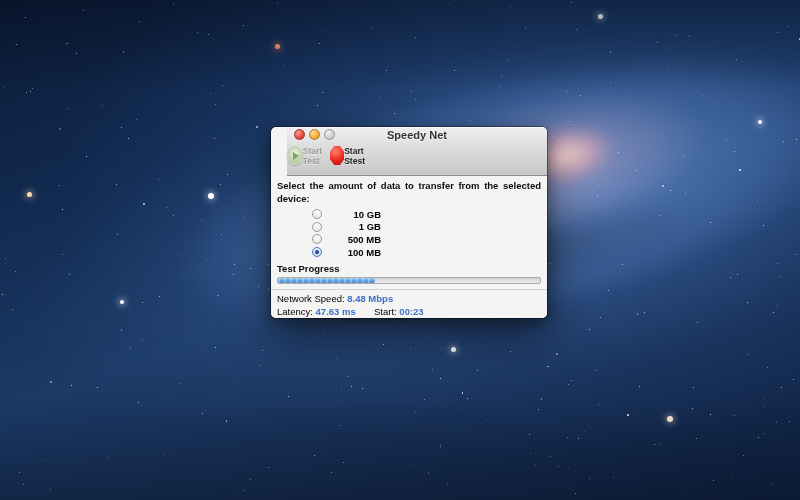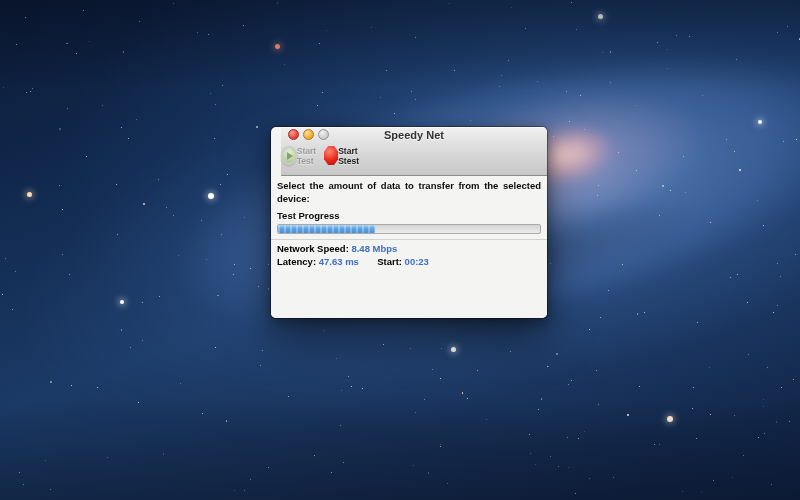--- a/index.html
+++ b/index.html
@@ -30,21 +30,21 @@
   #stars i{position:absolute;background:#fff;border-radius:50%;display:block;}
   .vignette{position:absolute;inset:0;
     background:linear-gradient(180deg,rgba(4,10,24,.35) 0%,transparent 18%,transparent 80%,rgba(6,12,28,.35) 100%);}
   
   .window{
     position:absolute;left:271px;top:127px;width:276px;height:191px;
     border-radius:5px;overflow:hidden;background:#f4f4f3;
     box-shadow:0 0 0 1px rgba(0,0,0,.35),0 18px 45px rgba(0,0,0,.55),0 4px 14px rgba(0,0,0,.4);
   }
   .header{
-    position:absolute;left:10px;top:0;right:0;height:48px;
+    position:absolute;left:16px;top:0;right:0;height:48px;
     background:linear-gradient(180deg,#f0f0f0 0%,#dedede 40%,#c7c7c7 100%);
     border-bottom:1px solid #8d8d8d;
     box-shadow:inset 0 1px 0 rgba(255,255,255,.7);
   }
   .traffic{position:absolute;left:7px;top:2px;display:flex;gap:4px;}
   .tl{width:9px;height:9px;border-radius:50%;display:block;}
   .tl.close{background:radial-gradient(circle at 35% 30%,#ff9d92,#e4493d 60%,#c03228);border:.5px solid #9e2f26;}
   .tl.min{background:radial-gradient(circle at 35% 30%,#ffdf9c,#f2ad38 60%,#d98f1d);border:.5px solid #a87b20;}
   .tl.zoomb{background:radial-gradient(circle at 35% 30%,#f2f2f2,#cfcfcf 60%,#b5b5b5);border:.5px solid #939393;}
   .title{
@@ -117,21 +117,21 @@
   }
   .progress-fill{
     height:100%;width:37%;border-radius:1px;
     background:
       repeating-linear-gradient(90deg,rgba(255,255,255,.28) 0 2px,transparent 2px 6px),
       linear-gradient(180deg,#a6d4f2 0%,#61a3e2 45%,#4c8fd6 100%);
   }
   .separator{margin-top:5px;border-top:1px solid #d2d2d1;}
   .stats{margin:2px 6px 0 6px;}
   .stats-line{font-size:9.5px;line-height:13px;white-space:nowrap;}
-  .stat-label{font-weight:700;color:#000;}
+  .stat-label{font-weight:400;color:#000;}
   .stat-value{font-weight:700;color:var(--value-blue,#3f6fc4);}
   .stat-gap{display:inline-block;width:13px;}
 </style>
 </head>
 <body>
 
 <div class="desktop">
   <div class="galaxy-band"></div>
   <div id="stars">
       <i style="left: 49.6px; top: 488.5px; height: 1px; width: 1px; opacity: 0.74;"></i>
@@ -434,20 +434,38 @@
         <span class="icon-stop"></span>
         <span class="tb-label">Start Stest</span>
       </div>
     </div>
 
     <div class="content">
 
       <div class="panel">
         <p class="instruction">Select the amount of data to transfer from the selected device:</p>
 
+        <div class="radio-group">
+          <div class="radio-row">
+            <span class="radio"></span>
+            <span class="radio-label">10 GB</span>
+          </div>
+          <div class="radio-row">
+            <span class="radio"></span>
+            <span class="radio-label">1 GB</span>
+          </div>
+          <div class="radio-row">
+            <span class="radio"></span>
+            <span class="radio-label">500 MB</span>
+          </div>
+          <div class="radio-row selected">
+            <span class="radio"></span>
+            <span class="radio-label">100 MB</span>
+          </div>
+        </div>
 
         <div class="progress-label">Test Progress</div>
         <div class="progress-track">
           <div class="progress-fill" id="progress-fill" style="width: 37%;"></div>
         </div>
 
         <div class="separator"></div>
 
         <div class="stats">
           <div class="stats-line">

